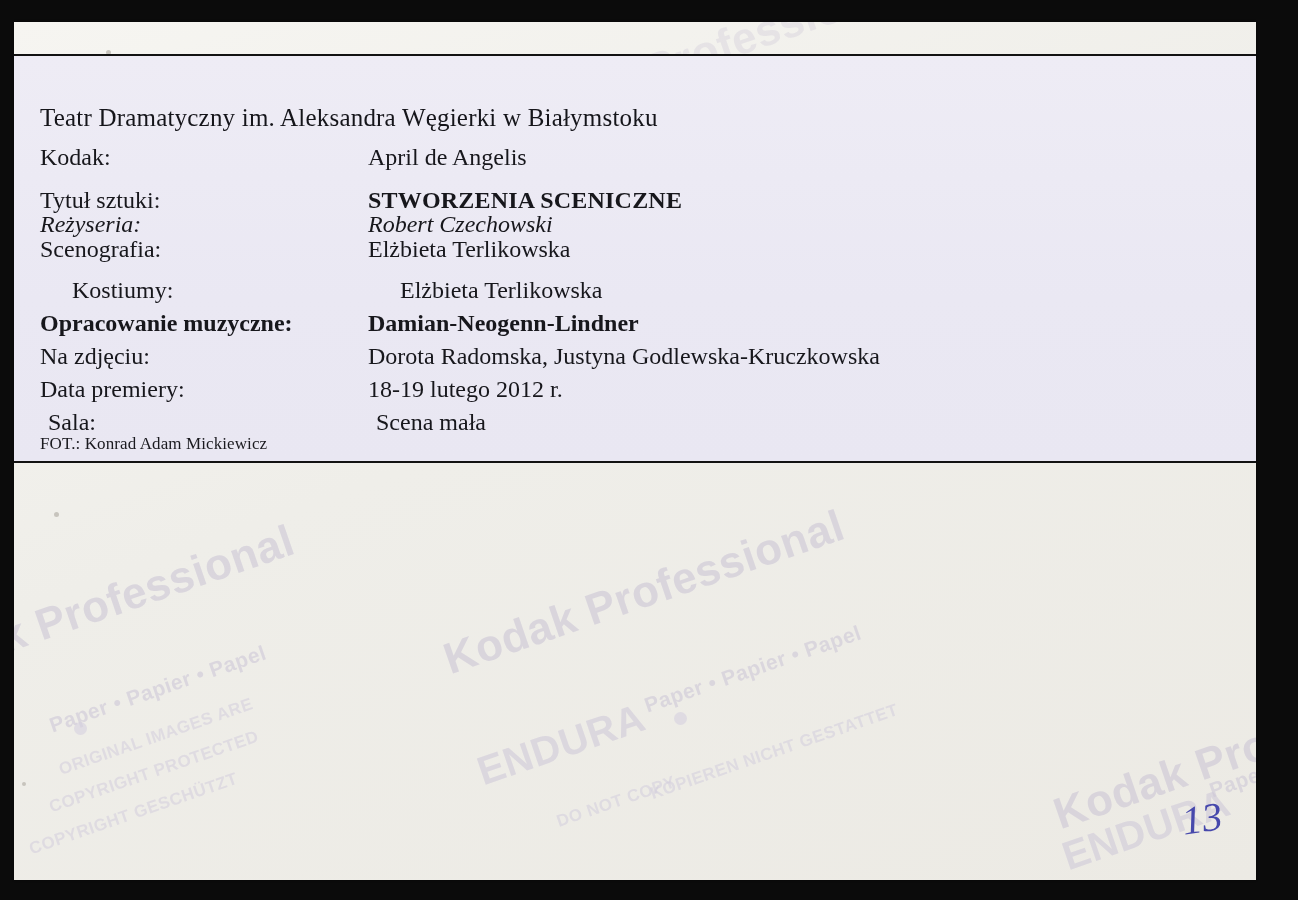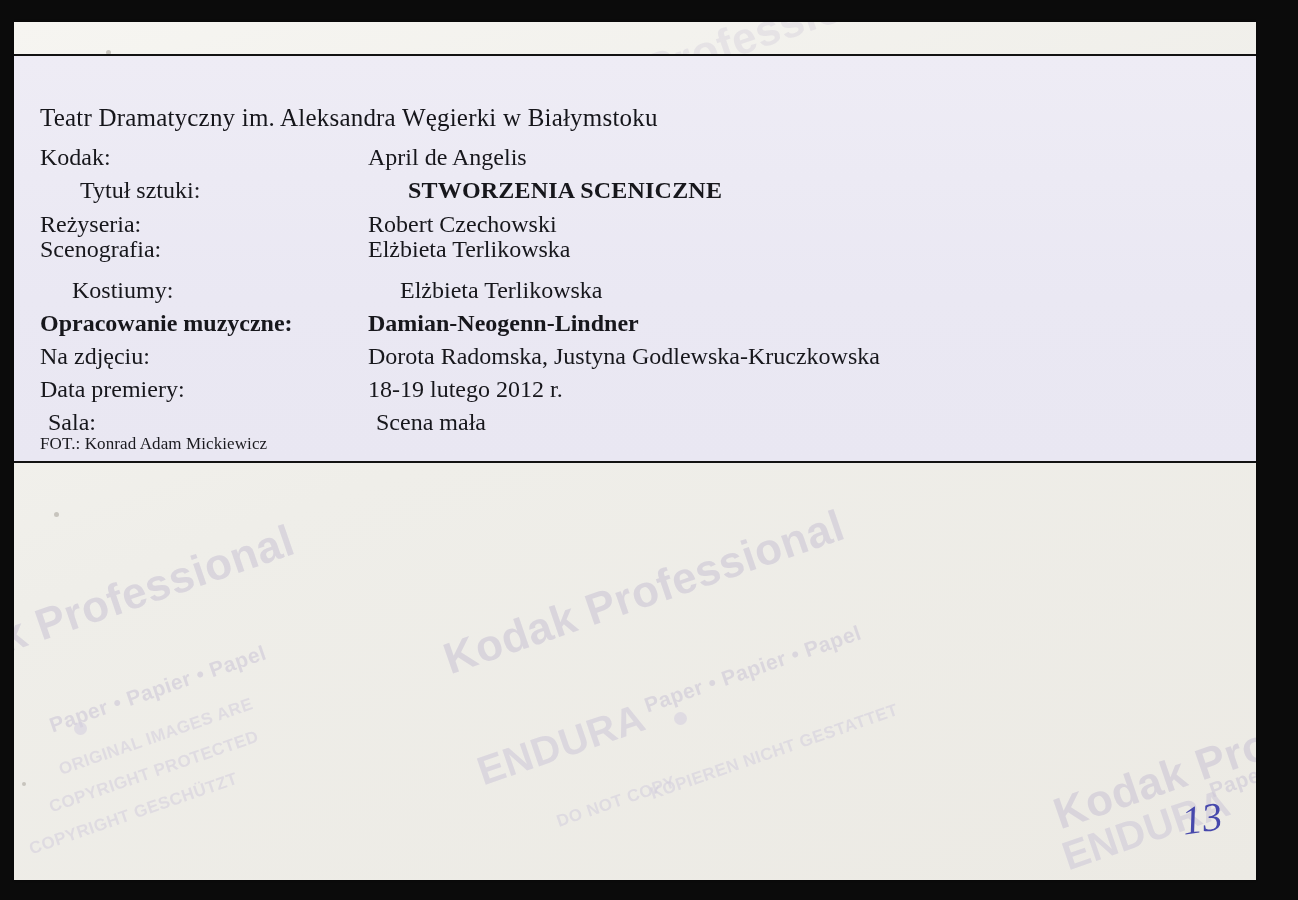--- a/index.html
+++ b/index.html
@@ -205,26 +205,26 @@
     <div id="label">
       <div id="label-inner"></div>
 
       <div id="label-heading">Teatr Dramatyczny im. Aleksandra Węgierki w Białymstoku</div>
 
       <div class="row" style="top:88px;">
         <span class="k">Kodak:</span>
         <span class="v">April de Angelis</span>
       </div>
 
-      <div class="row" style="top:121px;margin-left:40px;">
+      <div class="row" style="top:131px;">
         <span class="k">Tytuł sztuki:</span>
         <span class="v bold">STWORZENIA SCENICZNE</span>
       </div>
 
-      <div class="row" style="top:155px;">
+      <div class="row" style="top:155px;font-style:italic;">
         <span class="k">Reżyseria:</span>
         <span class="v">Robert Czechowski</span>
       </div>
 
       <div class="row" style="top:180px;">
         <span class="k">Scenografia:</span>
         <span class="v">Elżbieta Terlikowska</span>
       </div>
 
       <div class="row" style="top:221px;margin-left:32px;">

